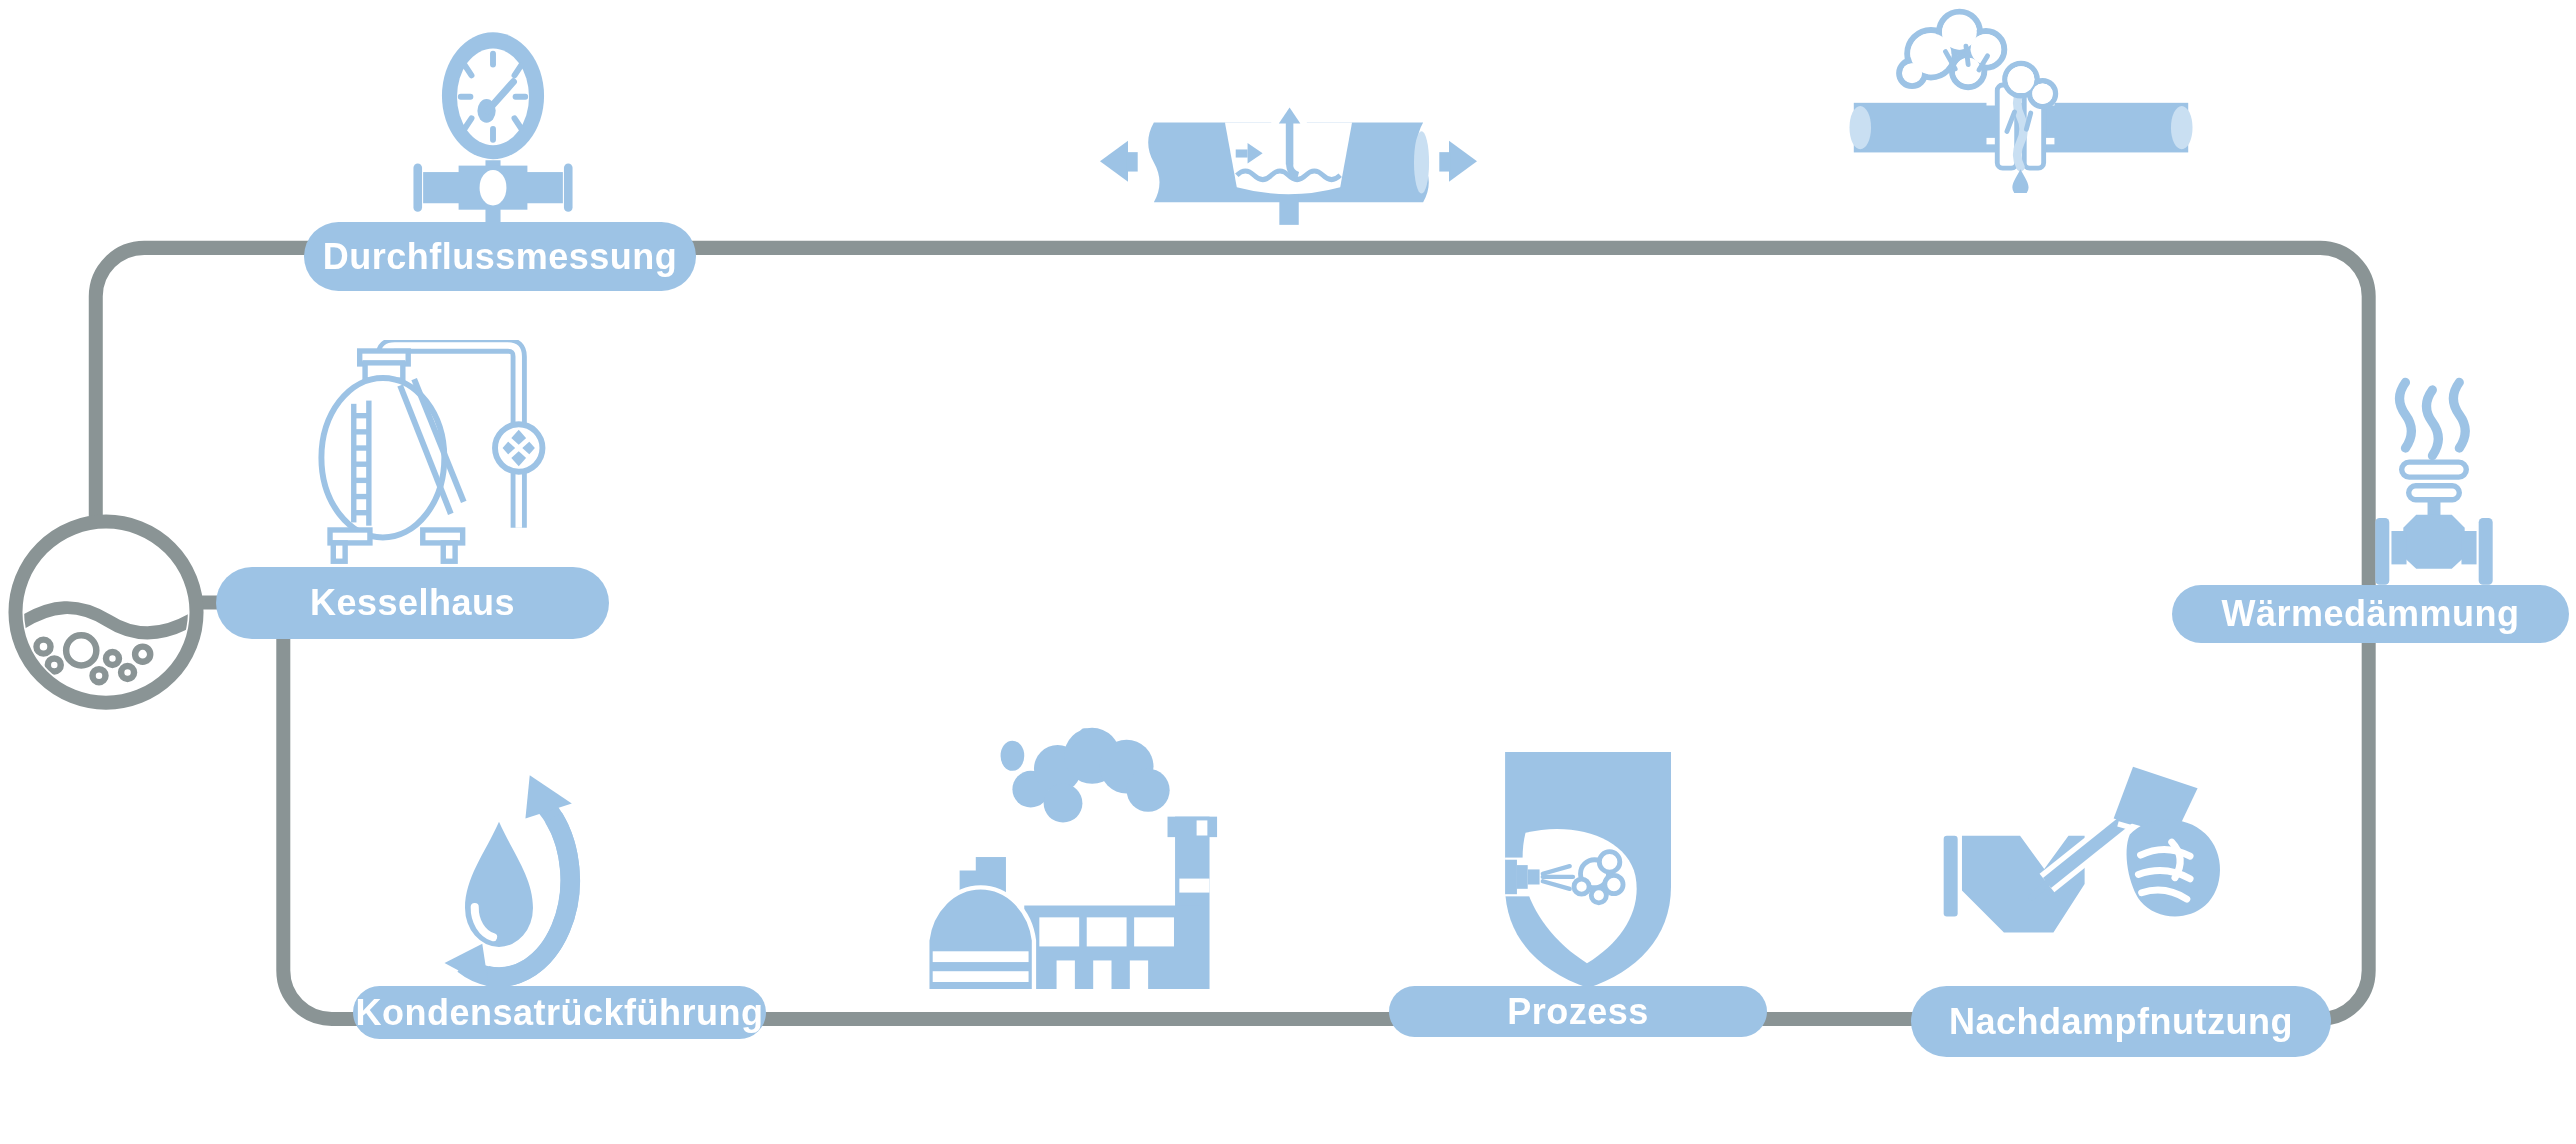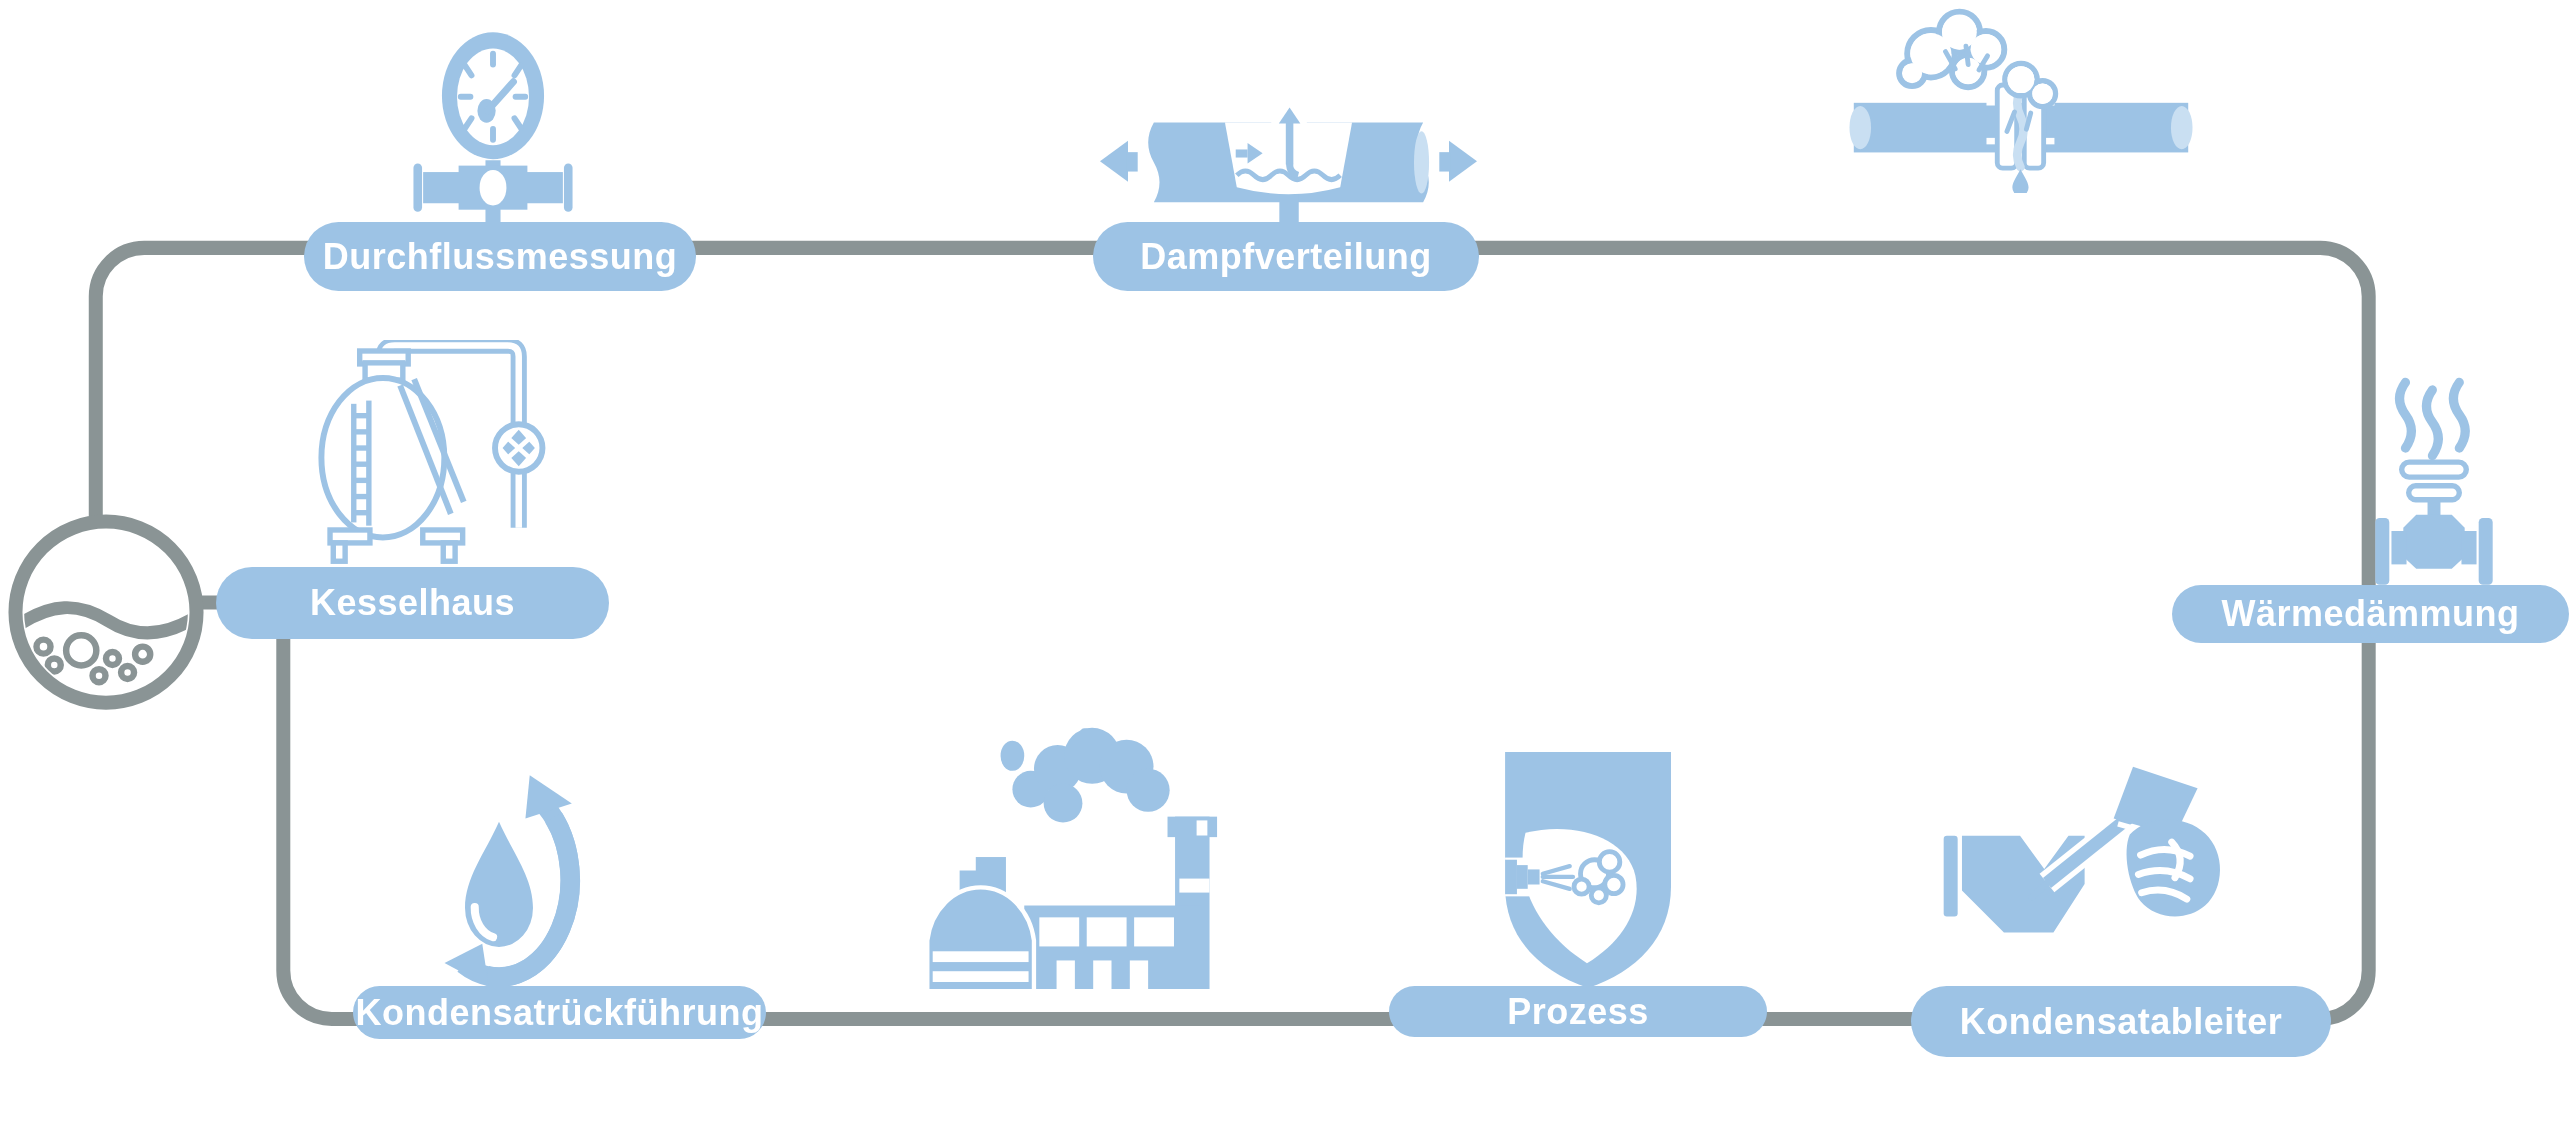--- a/index.html
+++ b/index.html
@@ -272,33 +272,30 @@
       <path d="M372 186 q46 -22 92 2"></path>
       <path d="M368 222 q50 -18 96 8"></path>
       <path d="M374 256 q44 -14 84 12"></path>
       <path d="M430 162 q28 30 6 66"></path>
     </g>
   </svg>
 
   <div class="pill" style="left:304px;top:222px;width:392px;height:69px">
     <span>Durchflussmessung</span>
   </div>
-  <div class="pill" style="left:1093px;top:222px;width:386px;height:69px">
-    <span>Dampfverteilung</span>
-  </div>
   <div class="pill" style="left:2172px;top:585px;width:397px;height:58px">
     <span>Wärmedämmung</span>
   </div>
   <div class="pill" style="left:216px;top:567px;width:393px;height:72px">
     <span>Kesselhaus</span>
   </div>
   <div class="pill" style="left:353px;top:986px;width:413px;height:53px">
     <span>Kondensatrückführung</span>
   </div>
   <div class="pill" style="left:1389px;top:986px;width:378px;height:51px">
     <span>Prozess</span>
   </div>
   <div class="pill" style="left:1911px;top:986px;width:420px;height:71px">
-    <span>Kondensatableiter</span>
+    <span>Nachdampfnutzung</span>
   </div>
 
 </div>
 
 
 </body></html>

